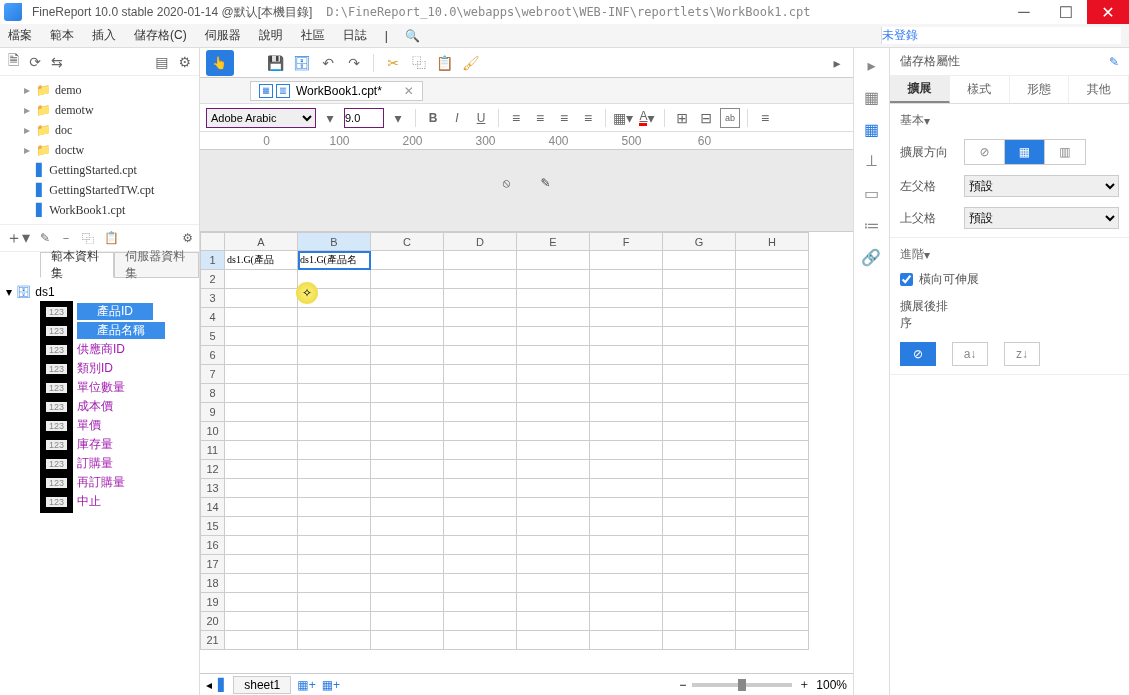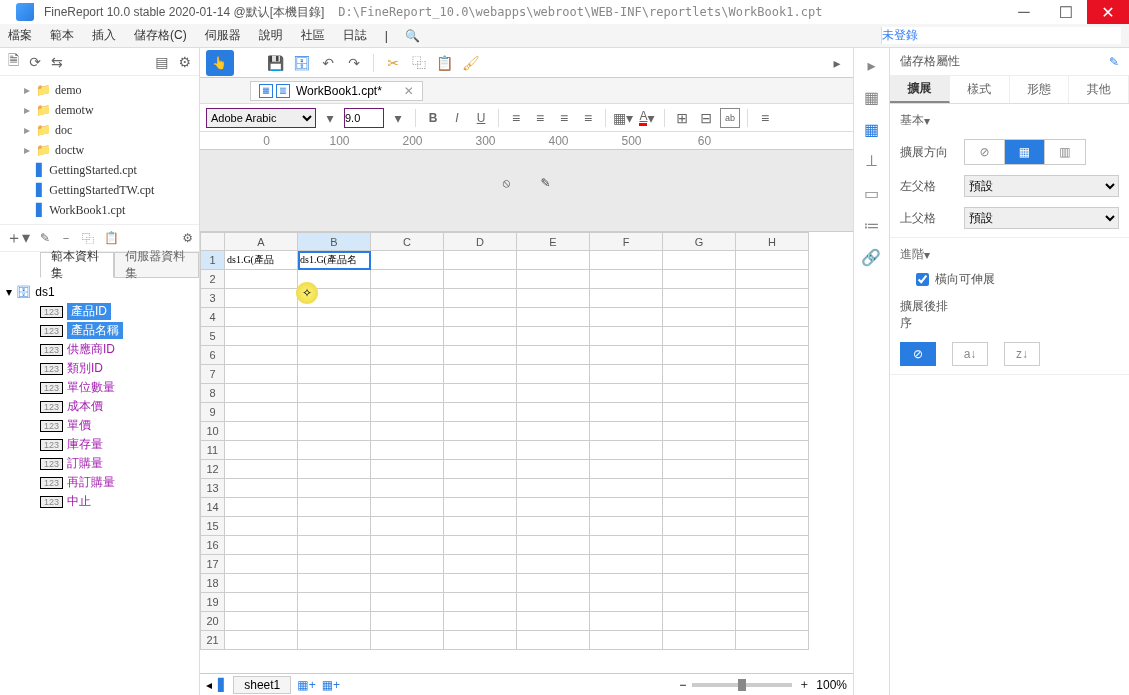--- a/index.html
+++ b/index.html
@@ -1,19 +1,19 @@
 <!DOCTYPE html>
 <html><head>
 <meta charset="utf-8">
 <style>
 * { margin: 0; padding: 0; box-sizing: border-box; font-family: "Microsoft JhengHei", Arial, sans-serif; font-size: 12px; }
 body { width: 1129px; height: 695px; background: #f0f0f0; display: flex; flex-direction: column; overflow: hidden; }
 
 
-.titlebar { height: 24px; background: #fff; display: flex; align-items: center; padding-left: 16px; }
+.titlebar { height: 24px; background: #fff; display: flex; align-items: center; padding-left: 4px; }
 .titlebar .logo { width: 18px; height: 18px; background: linear-gradient(135deg,#4aa3ff,#2a7de0); margin-right: 10px; border-radius: 3px 0 3px 3px; }
 .titlebar .title-text { color: #555; flex: 0 0 auto; }
 .titlebar .path { color: #888; margin-left: 14px; font-family: Consolas, monospace; }
 .titlebar .winbtns { margin-left: auto; display: flex; }
 .winbtn { width: 42px; height: 24px; display: flex; align-items: center; justify-content: center; color: #555; font-size: 16px; }
 .winbtn.close { background: #e81123; color: #fff; }
 
 
 .menubar { height: 24px; background: #f5f5f5; display: flex; align-items: center; padding: 0 8px; font-family: Consolas, "Microsoft JhengHei"; color: #333; border-bottom: 1px solid #ddd; }
 .menubar .menuitem { margin-right: 18px; }
@@ -35,23 +35,23 @@
 .tree-item .ficon { color: #2a7de0; }
 .tree-item .ficon.file { color: #2a7de0; }
 .tree-item .lbl { font-family: Consolas, "Microsoft JhengHei"; color: #333; }
 
 .ds-tools { height: 28px; display: flex; align-items: center; gap: 10px; padding: 0 6px; border-top: 1px solid #eee; border-bottom: 1px solid #eee; color: #666; margin-top: auto; }
 .ds-tabs { height: 26px; display: flex; padding-left: 40px; }
 .ds-tab { padding: 4px 10px; border: 1px solid #ccc; background: #f5f5f5; color: #666; display: flex; align-items: center; }
 .ds-tab.active { background: #fff; border-bottom: 1px solid #fff; color: #333; }
 .ds-tree { flex: 1; padding: 4px 0; overflow: auto; }
 .ds-field { display: flex; align-items: center; height: 19px; padding-left: 40px; gap: 4px; }
-.ds-field .tag { background: #eee; border: 1px solid #000000; padding: 0 3px; font-size: 9px; color: #888; }
+.ds-field .tag { background: #eee; border: 6px solid #000000; padding: 0 3px; font-size: 9px; color: #888; }
 .ds-field .flbl { color: #a21caf; }
-.ds-field.sel .flbl { background: #3a8de8; color: #fff; padding: 0 4px; }
+.ds-field.sel .flbl { background: #3a8de8; color: #fff; padding: 0 20px; }
 .ds-root { display: flex; align-items: center; padding-left: 6px; gap: 4px; height: 20px; }
 .ds-root .db { color: #2a7de0; }
 
 
 .center { flex: 1; display: flex; flex-direction: column; background: #efefef; }
 .center-top { height: 30px; display: flex; align-items: center; padding: 0 6px; gap: 6px; border-bottom: 1px solid #ccc; background: #fff; }
 .center-top .modebtn { width: 28px; height: 26px; background: #2a7de0; border-radius: 3px; display: flex; align-items: center; justify-content: center; color: #fff; }
 .center-top .gap { width: 20px; }
 .tbtn { width: 20px; height: 20px; color: #666; display: inline-flex; align-items: center; justify-content: center; font-size: 14px; }
 .tbtn.blue { color: #2a7de0; }
@@ -105,21 +105,21 @@
 .right-tab.active { background: #eee; color: #333; font-weight: bold; border-bottom: 2px solid #888; }
 .prop-section { padding: 8px 10px; border-bottom: 1px solid #eee; }
 .prop-head { color: #666; display: flex; justify-content: flex-start; align-items: center; }
 .prop-row { display: flex; align-items: center; gap: 8px; margin-top: 10px; }
 .prop-row label { width: 56px; color: #555; }
 .btn-group { display: flex; border: 1px solid #ccc; }
 .btn-group .bg { width: 40px; height: 24px; display: flex; align-items: center; justify-content: center; border-right: 1px solid #ccc; color: #888; }
 .btn-group .bg:last-child { border-right: none; }
 .btn-group .bg.active { background: #2a7de0; color: #fff; }
 .prop-row select { flex: 1; border: 1px solid #ccc; height: 22px; }
-.chk { display: flex; align-items: center; gap: 6px; margin-top: 8px; color: #555; margin-left: 16px; }
+.chk { display: flex; align-items: center; gap: 6px; margin-top: 8px; color: #555; }
 .chk input { accent-color: #2a7de0; }
 .sort-btns { display: flex; gap: 16px; align-items: center; margin-top: 10px; }
 .sort-btns .sb { width: 36px; height: 24px; border: 1px solid #ccc; display: flex; align-items: center; justify-content: center; color: #888; }
 .sort-btns .sb.active { background: #2a7de0; color: #fff; border-color: #2a7de0; }
 
 .grid-wrapper { position: relative; flex: 1; overflow: auto; background: #fff; }
 </style>
 </head>
 <body>
 

